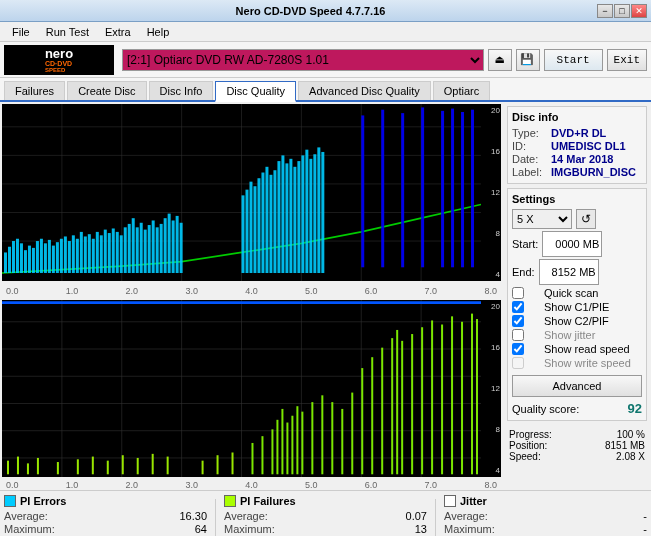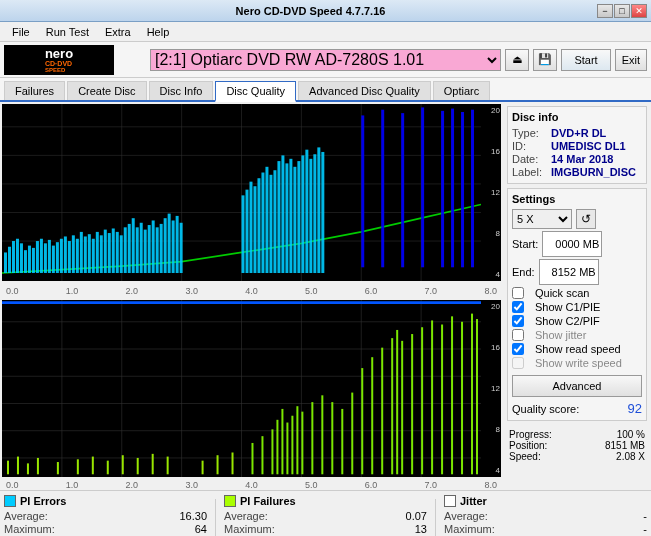--- a/index.html
+++ b/index.html
@@ -11,22 +11,22 @@
     #titlebar .win-controls { display: flex; gap: 1px; }
     .win-btn { width: 16px; height: 14px; background: linear-gradient(to bottom, #e8e8e8, #c8c8c8); border: 1px solid #888; font-size: 9px; cursor: pointer; display: flex; align-items: center; justify-content: center; }
     
     
     #menubar { background: #f0f0f0; height: 20px; display: flex; align-items: center; padding: 0 4px; border-bottom: 1px solid #ccc; }
     .menu-item { padding: 2px 8px; font-size: 11px; cursor: pointer; }
     
     
     #toolbar { background: #f5f5f5; height: 36px; display: flex; align-items: center; padding: 2px 4px; border-bottom: 1px solid #ccc; gap: 4px; }
     .logo-area { width: 110px; height: 30px; background: #000; display: flex; align-items: center; justify-content: center; color: #fff; font-size: 8px; font-weight: bold; margin-right: 4px; }
-    .drive-select { flex: 1; height: 22px; font-size: 16px; border: 1px solid #999; background: #f9a8d4; margin-left: 28px; }
-    .toolbar-btn { height: 22px; padding: 0 6px; background: linear-gradient(to bottom, #f8f8f8, #e0e0e0); border: 1px solid #999; cursor: pointer; font-size: 11px; }
+    .drive-select { flex: 1; height: 22px; font-size: 12px; border: 1px solid #999; background: #be185d; }
+    .toolbar-btn { height: 22px; padding: 0 6px; background: linear-gradient(to bottom, #f8f8f8, #e0e0e0); border: 1px solid #999; cursor: pointer; font-size: 11px; font-family: Liberation Mono, monospace; }
     .toolbar-btn.start { background: linear-gradient(to bottom, #f8f8f8, #dde8f0); color: #000; padding: 0 12px; }
     .icon-btn { width: 24px; height: 22px; background: linear-gradient(to bottom, #f8f8f8, #e0e0e0); border: 1px solid #999; cursor: pointer; display: flex; align-items: center; justify-content: center; }
     
     
     #tabs { background: #f5f5f5; height: 24px; display: flex; align-items: flex-end; padding: 0 4px; border-bottom: 2px solid #316ac5; }
     .tab { padding: 3px 10px; font-size: 11px; cursor: pointer; border: 1px solid #ccc; border-bottom: none; background: #e0e0e0; margin-right: 2px; }
     .tab.active { background: white; border-color: #316ac5; color: #000; font-weight: normal; border-bottom: 2px solid white; margin-bottom: -2px; }
     
     
     #main { display: flex; height: 388px; background: #f0f0f0; }
@@ -44,27 +44,27 @@
     .info-value { color: #00008b; font-weight: bold; }
     
     .settings-section { background: #f5f5f5; border: 1px solid #ccc; padding: 4px; margin-top: 2px; }
     
     .speed-row { display: flex; align-items: center; gap: 4px; margin-bottom: 2px; }
     .speed-select { width: 60px; height: 20px; font-size: 11px; border: 1px solid #999; }
     
     .mb-input { width: 60px; height: 26px; font-size: 11px; border: 1px solid #999; text-align: right; padding-right: 2px; }
     .input-row { display: flex; align-items: center; gap: 4px; margin-bottom: 2px; font-size: 11px; }
     
-    .checkbox-row { display: flex; align-items: center; gap: 11px; margin-bottom: 2px; font-size: 11px; }
+    .checkbox-row { display: flex; align-items: center; gap: 20px; margin-bottom: 2px; font-size: 11px; }
     .checkbox-row input[type=checkbox] { width: 12px; height: 12px; }
     
     .advanced-btn { width: 100%; height: 22px; background: linear-gradient(to bottom, #f8f8f8, #e0e0e0); border: 1px solid #999; cursor: pointer; font-size: 11px; margin-top: 4px; }
     
     .quality-row { display: flex; justify-content: space-between; align-items: center; margin-top: 4px; font-size: 11px; }
-    .quality-score { color: #1d4ed8; font-weight: normal; font-size: 13px; }
+    .quality-score { color: #0f766e; font-weight: bold; font-size: 13px; }
     
     
     #bottom-stats { background: #f0f0f0; border-top: 1px solid #ccc; height: 82px; display: flex; padding: 4px; gap: 8px; }
     .stat-group { flex: 1; }
     .stat-header { display: flex; align-items: center; gap: 4px; margin-bottom: 3px; }
     .stat-color-box { width: 12px; height: 12px; border: 1px solid #666; }
     .stat-label { font-size: 11px; font-weight: bold; }
     .stat-row { display: flex; justify-content: space-between; font-size: 11px; margin-bottom: 1px; }
     .stat-name { color: #444; }
     .stat-val { color: #000; min-width: 60px; text-align: right; }

